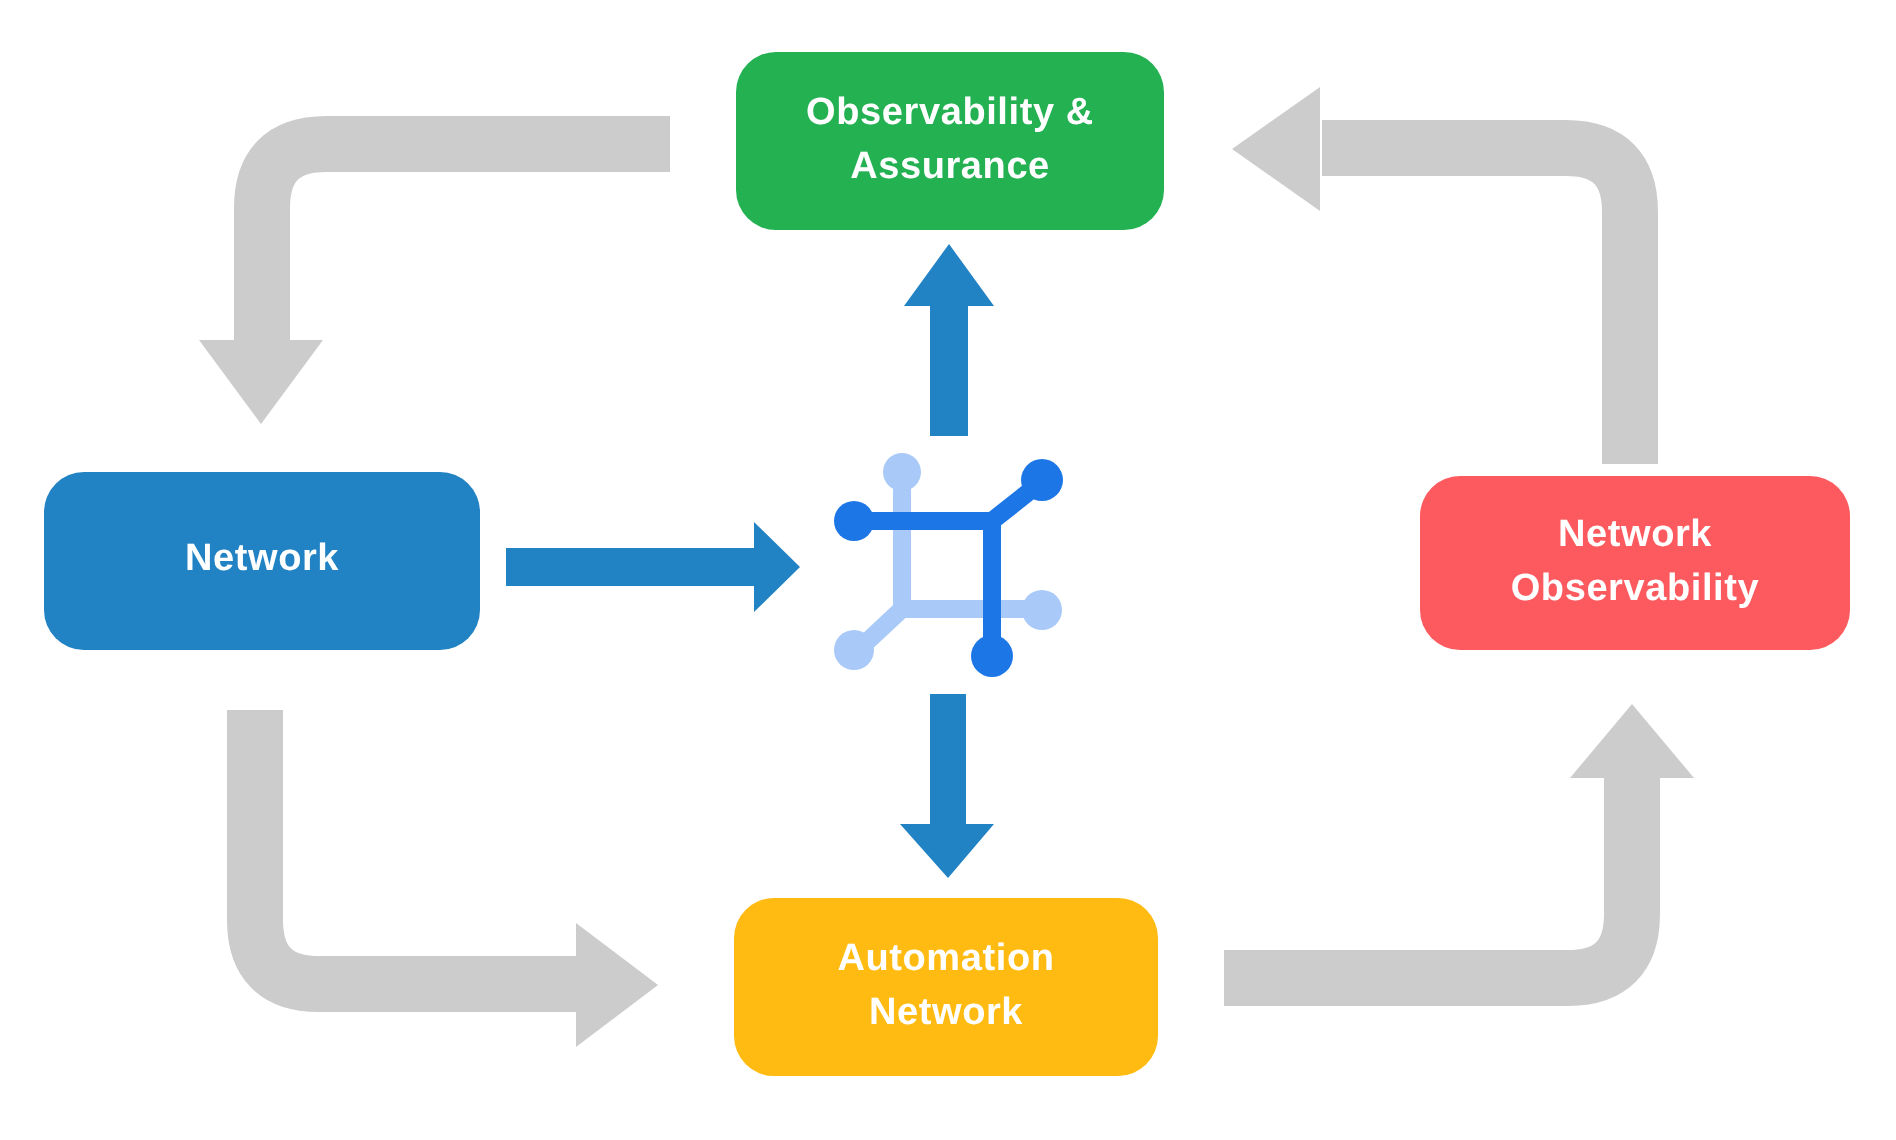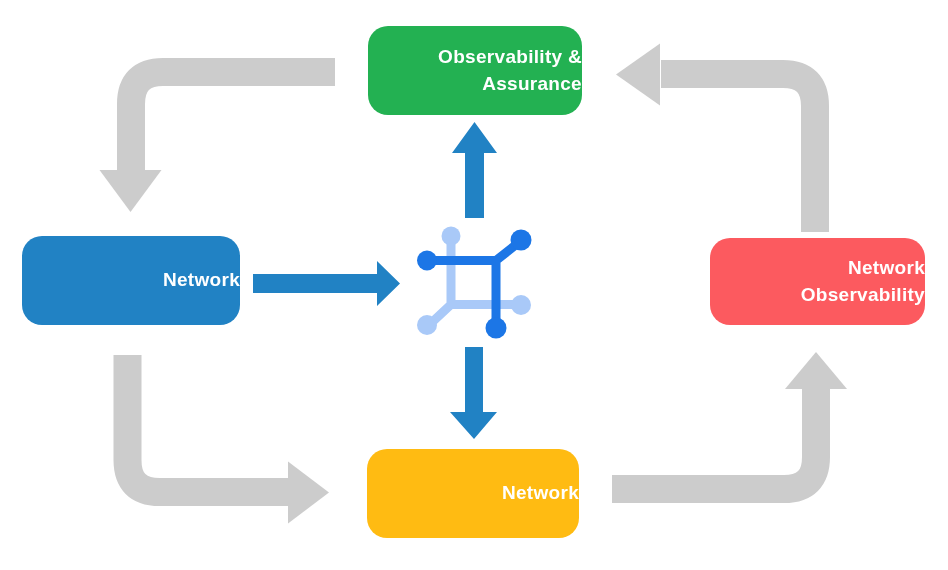--- a/index.html
+++ b/index.html
@@ -17,21 +17,21 @@
   }
   .layer {
     position: absolute;
     inset: 0;
   }
   .node {
     position: absolute;
     border-radius: 20px;
     display: flex;
     flex-direction: column;
-    align-items: flex-end;
+    align-items: center;
     justify-content: center;
     color: #ffffff;
     font-size: 19px;
     font-weight: 700;
     letter-spacing: 0.3px;
     line-height: 1.42;
     text-align: center;
   }
   .node-top    { left: 368px; top: 26px;  width: 214px; height: 89px; background: #23b152; }
   .node-left   { left: 22px;  top: 236px; width: 218px; height: 89px; background: #2182c4; }
@@ -98,16 +98,17 @@
   <div class="node node-left">
     <span>Network</span>
   </div>
 
   <div class="node node-right">
     <span>Network</span>
     <span>Observability</span>
   </div>
 
   <div class="node node-bottom">
+    <span>Automation</span>
     <span>Network</span>
   </div>
 
 </div>
 
 </body></html>

